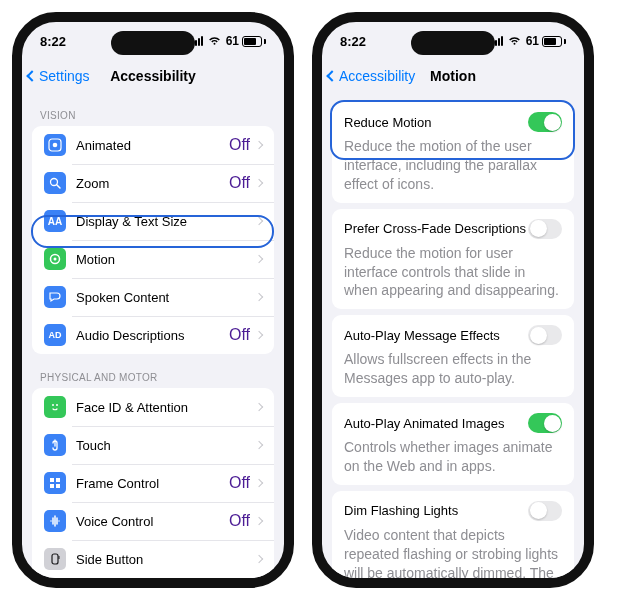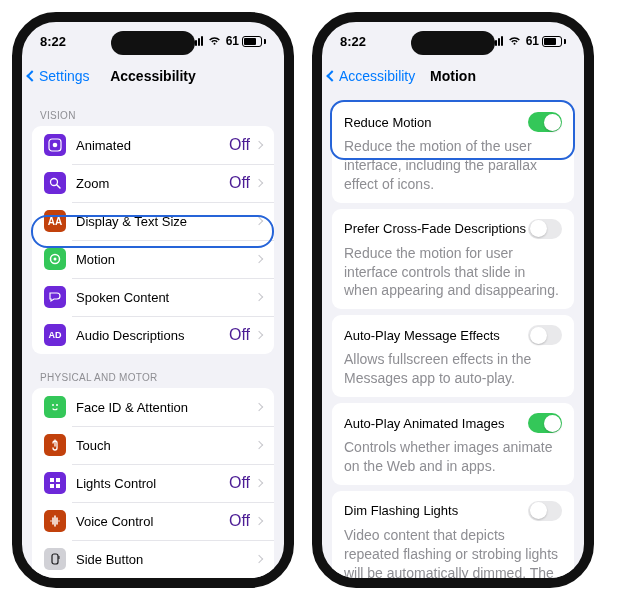--- a/index.html
+++ b/index.html
@@ -142,21 +142,21 @@
   .card-head {
     display:flex; justify-content: space-between; align-items:center;
   }
   .card-title { font-size: 13px; }
   .card-desc { font-size: 14px; color: #8e8e93; line-height: 1.35; margin-top: 5px; }
   .toggle { width: 34px; height: 20px; border-radius: 10px; background: #e9e9eb; position: relative; flex-shrink:0; cursor:pointer;}
   .toggle.on { background: #34c759; }
   .toggle .knob { width: 17px; height: 17px; background: #fff; border-radius: 50%; position: absolute; top: 1.5px; left: 1.5px; box-shadow: 0 1px 2px rgba(0,0,0,.2);}
   .toggle.on .knob { left: auto; right: 1.5px; }
   
-  .ic-black{background:#6d28d9}.ic-blue{background:#c2410c}.ic-green{background:#34c759}.ic-gray{background:#d1d1d6;color:#1c1c1e}
+  .ic-black{background:#3b82f6}.ic-blue{background:#3b82f6}.ic-green{background:#34c759}.ic-gray{background:#d1d1d6;color:#1c1c1e}
 </style>
 </head>
 <body>
 
 <div class="phone left">
   <div class="notch"></div>
   <div class="statusbar">
     <span>8:22</span>
     <span class="status-right">
       <span class="bars">
@@ -266,21 +266,21 @@
       </div>
       <div class="row">
         <span class="row-icon ic-black">
             <svg width="14" height="14" viewBox="0 0 14 14">
               <rect x="2" y="2" width="4" height="4" fill="#fff"></rect>
               <rect x="8" y="2" width="4" height="4" fill="#fff"></rect>
               <rect x="2" y="8" width="4" height="4" fill="#fff"></rect>
               <rect x="8" y="8" width="4" height="4" fill="#fff"></rect>
             </svg>
           </span>
-        <span class="row-label">Lights Control</span>
+        <span class="row-label">Frame Control</span>
         <span class="row-value">Off</span>
         <span class="chev-right"></span>
       </div>
       <div class="row">
         <span class="row-icon ic-blue">
             <svg width="14" height="14" viewBox="0 0 14 14">
               <path d="M3 7v0M5 4v6M7 2v10M9 4v6M11 7v0" stroke="#fff" stroke-width="1.5" stroke-linecap="round"></path>
             </svg>
           </span>
         <span class="row-label">Voice Control</span>

